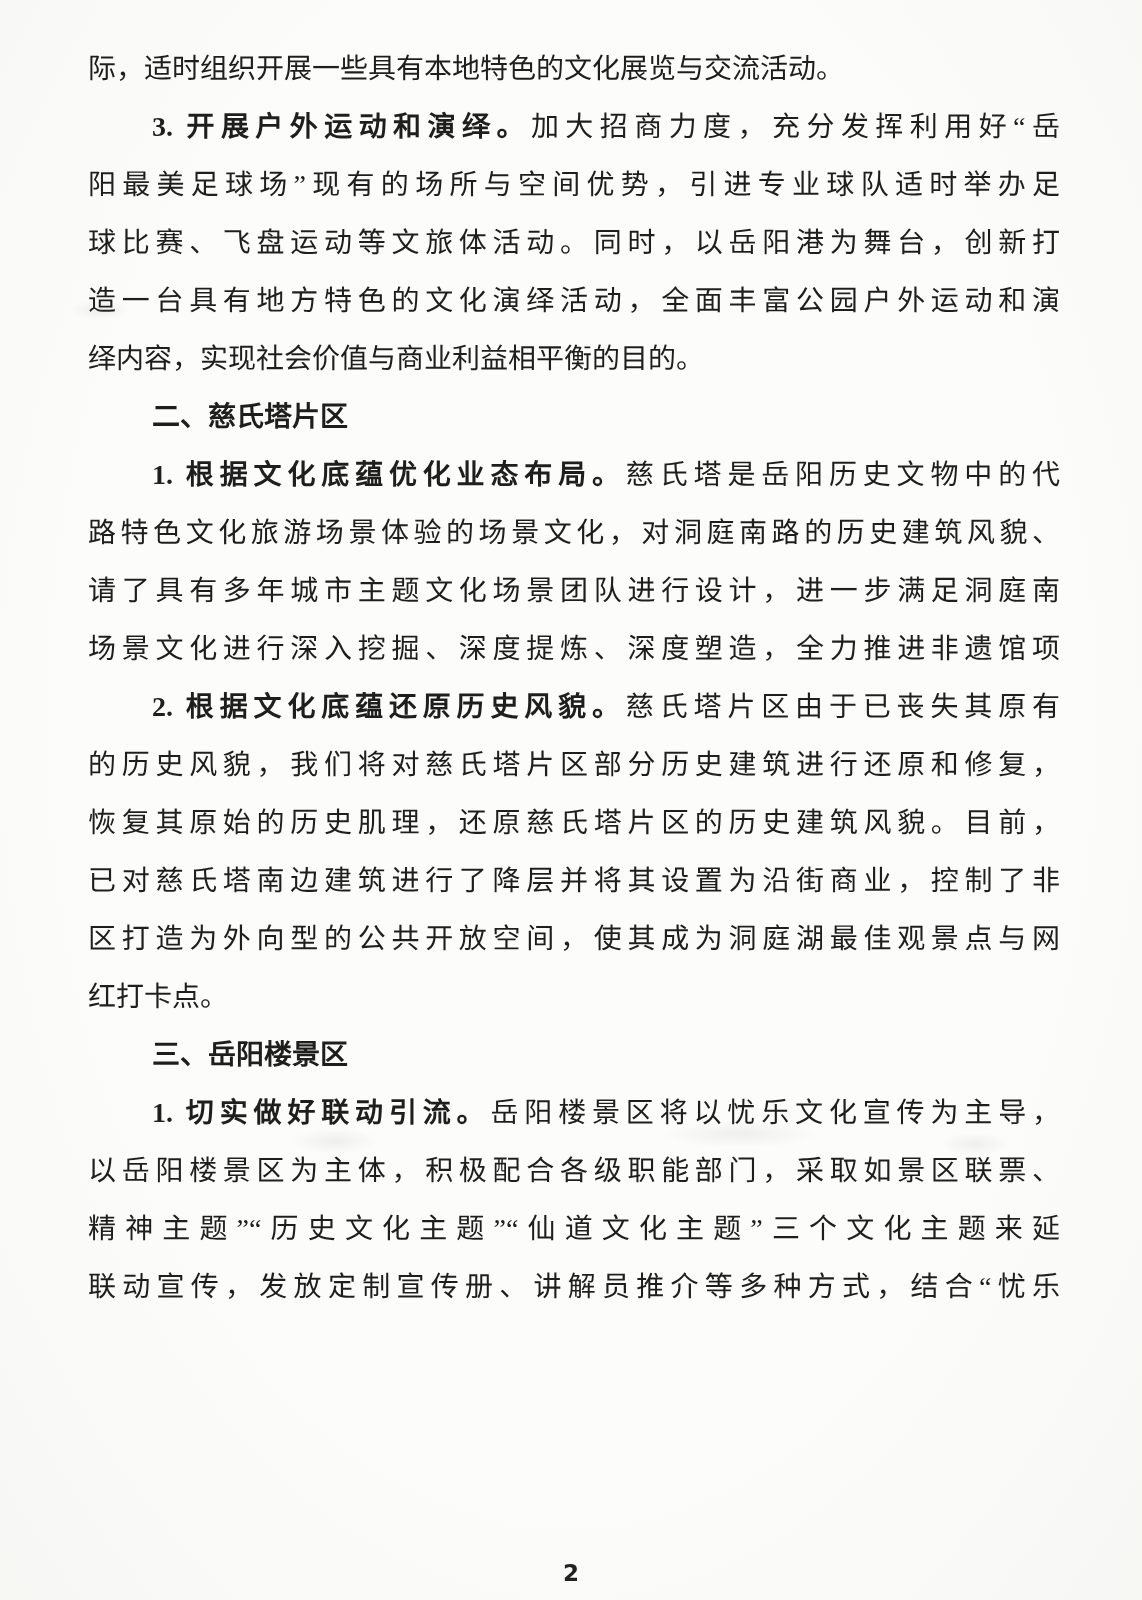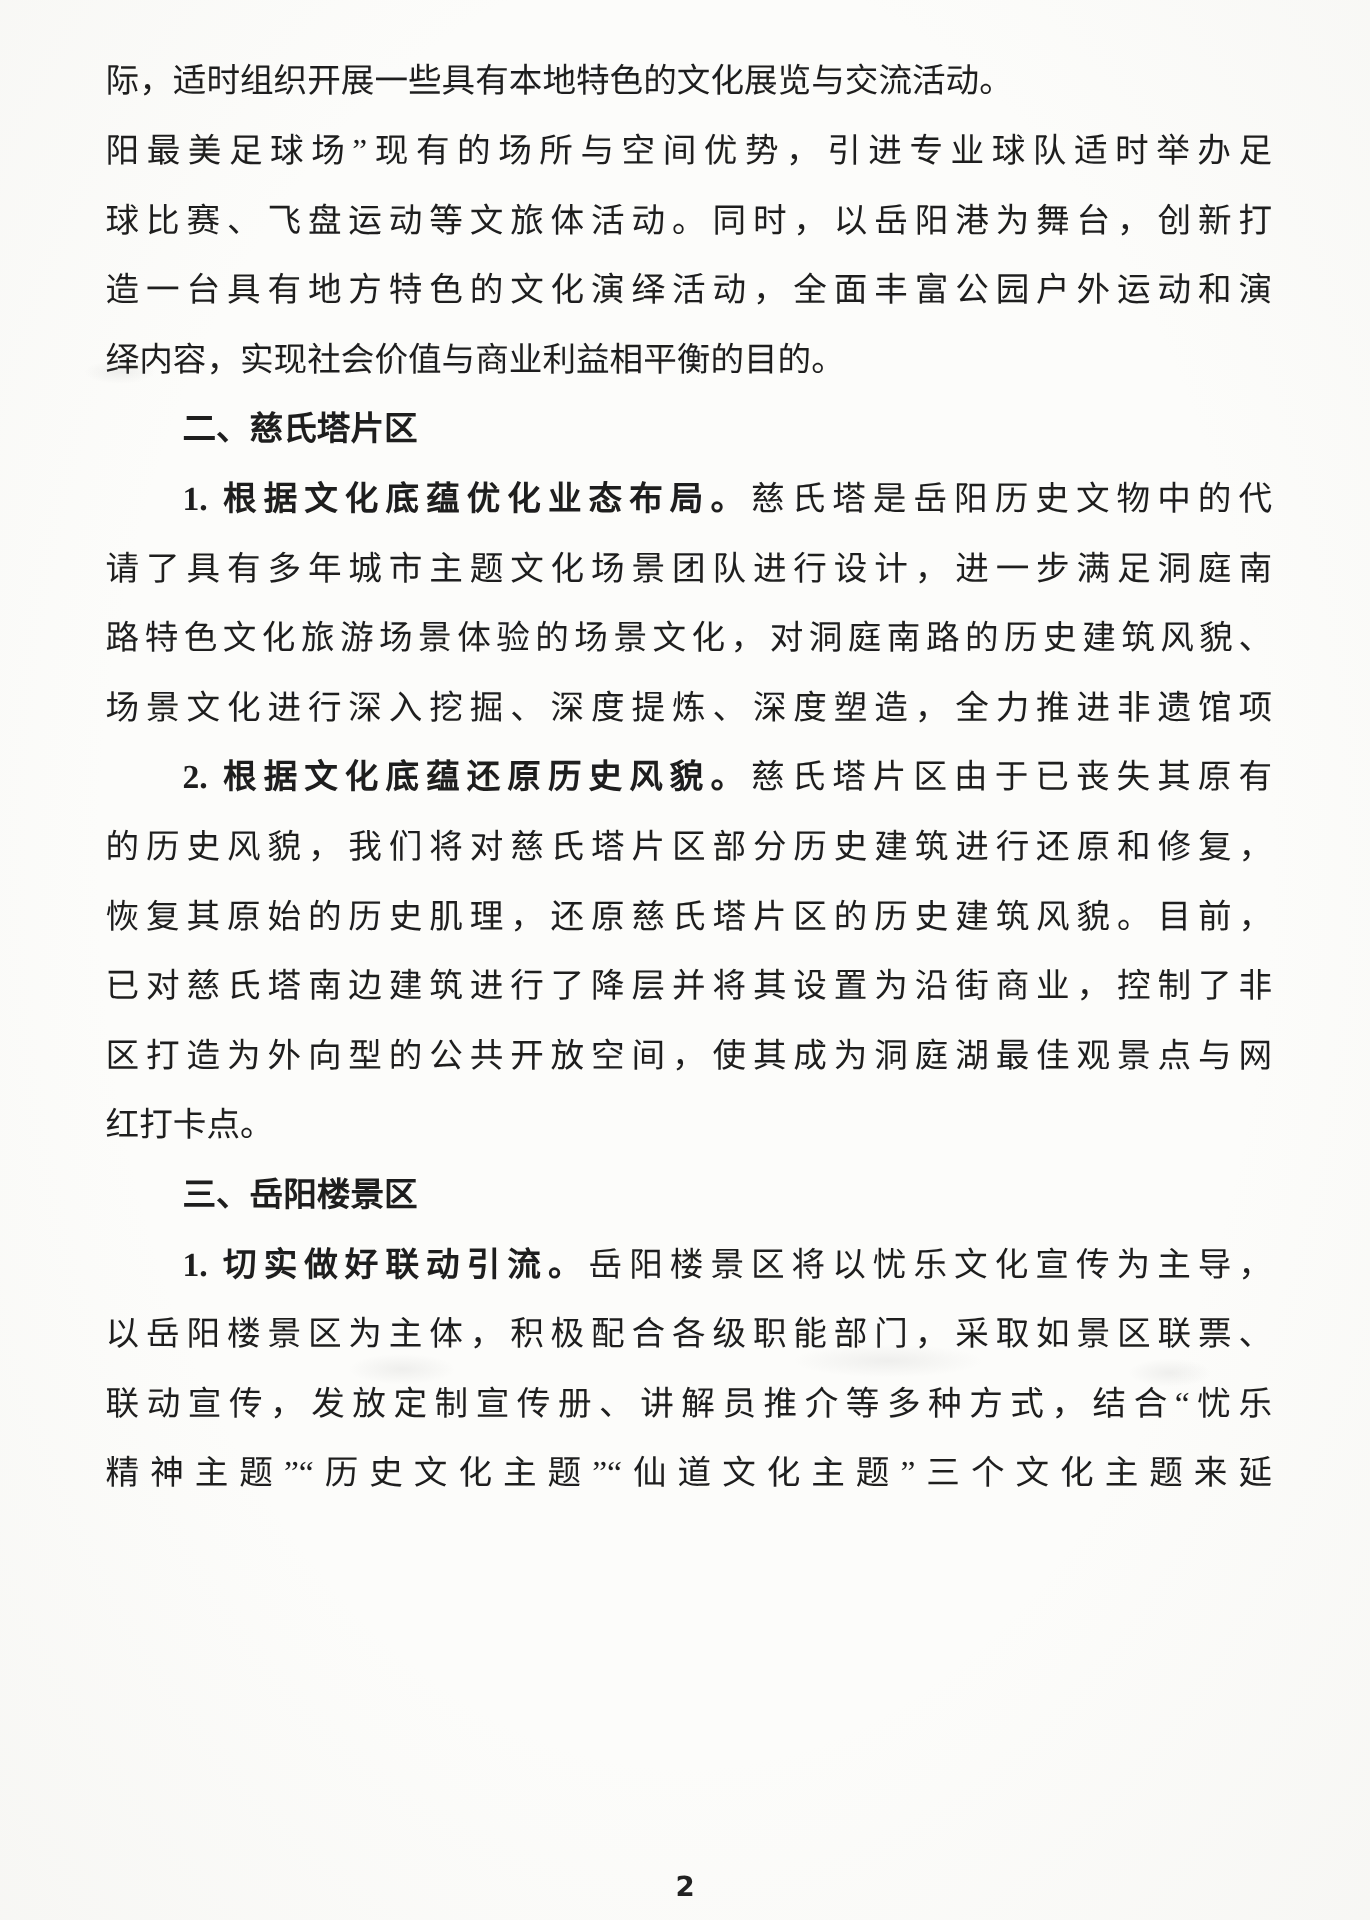--- a/index.html
+++ b/index.html
@@ -67,40 +67,41 @@
   .smudge.s2 { left: 660px; top: 1120px; width: 160px; height: 28px; }
   .smudge.s3 { left: 940px; top: 1132px; width: 70px;  height: 24px; }
   .smudge.s4 { left: 70px;  top: 300px;  width: 60px;  height: 20px; }
 </style>
 </head>
 <body>
 
 <div class="page">
   <div class="doc-body">
       <div class="line"><span>际，适时组织开展一些具有本地特色的文化展览与交流活动。</span></div>
+      <div class="line indent fill"><span class="b">3. 开展户外运动和演绎。</span><span>加大招商力度，充分发挥利用好“岳</span></div>
       <div class="line fill"><span>阳最美足球场”现有的场所与空间优势，引进专业球队适时举办足</span></div>
       <div class="line fill"><span>球比赛、飞盘运动等文旅体活动。同时，以岳阳港为舞台，创新打</span></div>
       <div class="line fill"><span>造一台具有地方特色的文化演绎活动，全面丰富公园户外运动和演</span></div>
       <div class="line"><span>绎内容，实现社会价值与商业利益相平衡的目的。</span></div>
       <div class="line indent"><span class="b">二、慈氏塔片区</span></div>
       <div class="line indent fill"><span class="b">1. 根据文化底蕴优化业态布局。</span><span>慈氏塔是岳阳历史文物中的代</span></div>
+      <div class="line fill"><span>路特色文化旅游场景体验的场景文化，对洞庭南路的历史建筑风貌、</span></div>
       <div class="line fill"><span>请了具有多年城市主题文化场景团队进行设计，进一步满足洞庭南</span></div>
-      <div class="line fill"><span>路特色文化旅游场景体验的场景文化，对洞庭南路的历史建筑风貌、</span></div>
       <div class="line fill"><span>场景文化进行深入挖掘、深度提炼、深度塑造，全力推进非遗馆项</span></div>
       <div class="line indent fill"><span class="b">2. 根据文化底蕴还原历史风貌。</span><span>慈氏塔片区由于已丧失其原有</span></div>
       <div class="line fill"><span>的历史风貌，我们将对慈氏塔片区部分历史建筑进行还原和修复，</span></div>
       <div class="line fill"><span>恢复其原始的历史肌理，还原慈氏塔片区的历史建筑风貌。目前，</span></div>
       <div class="line fill"><span>已对慈氏塔南边建筑进行了降层并将其设置为沿街商业，控制了非</span></div>
       <div class="line fill"><span>区打造为外向型的公共开放空间，使其成为洞庭湖最佳观景点与网</span></div>
       <div class="line"><span>红打卡点。</span></div>
       <div class="line indent"><span class="b">三、岳阳楼景区</span></div>
       <div class="line indent fill"><span class="b">1. 切实做好联动引流。</span><span>岳阳楼景区将以忧乐文化宣传为主导，</span></div>
       <div class="line fill"><span>以岳阳楼景区为主体，积极配合各级职能部门，采取如景区联票、</span></div>
+      <div class="line fill"><span>精神主题”“历史文化主题”“仙道文化主题”三个文化主题来延</span></div>
       <div class="line fill"><span>联动宣传，发放定制宣传册、讲解员推介等多种方式，结合“忧乐</span></div>
-      <div class="line fill"><span>精神主题”“历史文化主题”“仙道文化主题”三个文化主题来延</span></div>
     </div>
 
   <div class="smudge s1"></div>
   <div class="smudge s2"></div>
   <div class="smudge s3"></div>
   <div class="smudge s4"></div>
 
   <div class="footer">
     <span class="page-number">2</span>
   </div>

